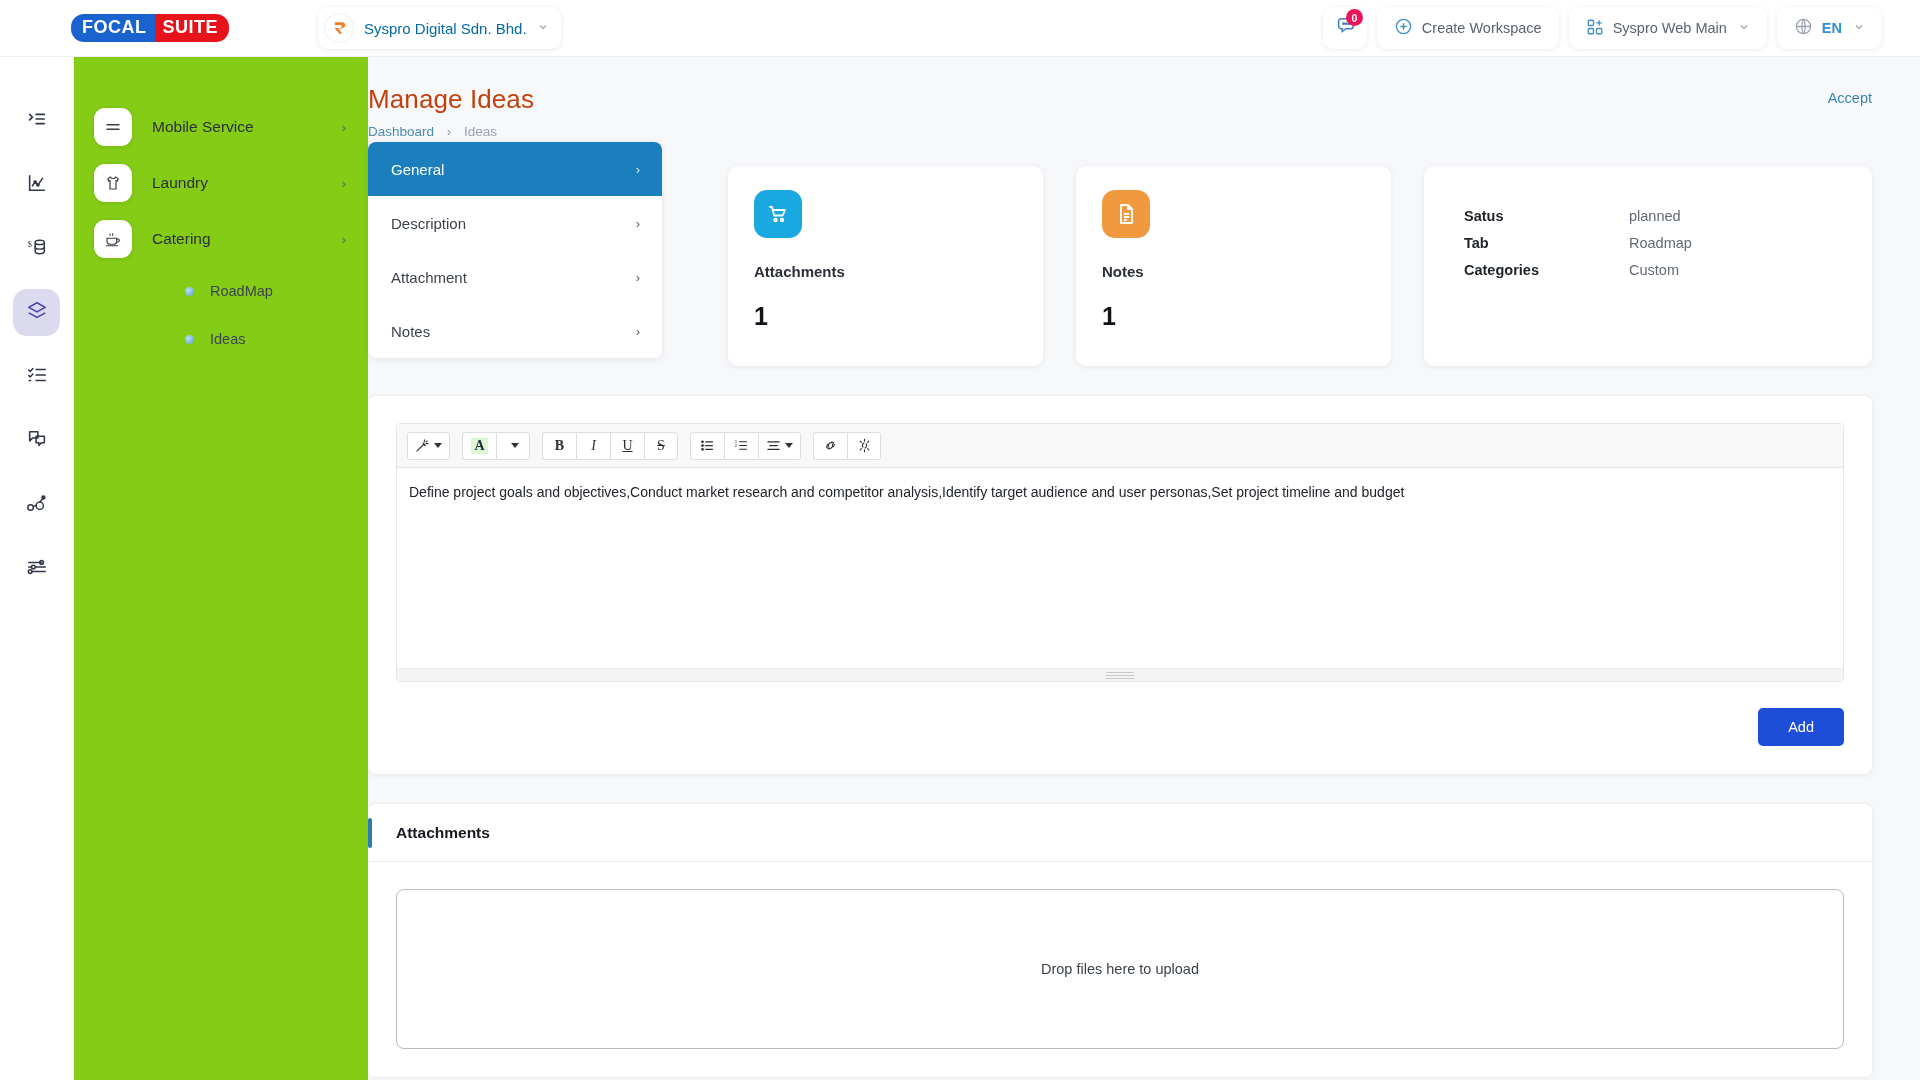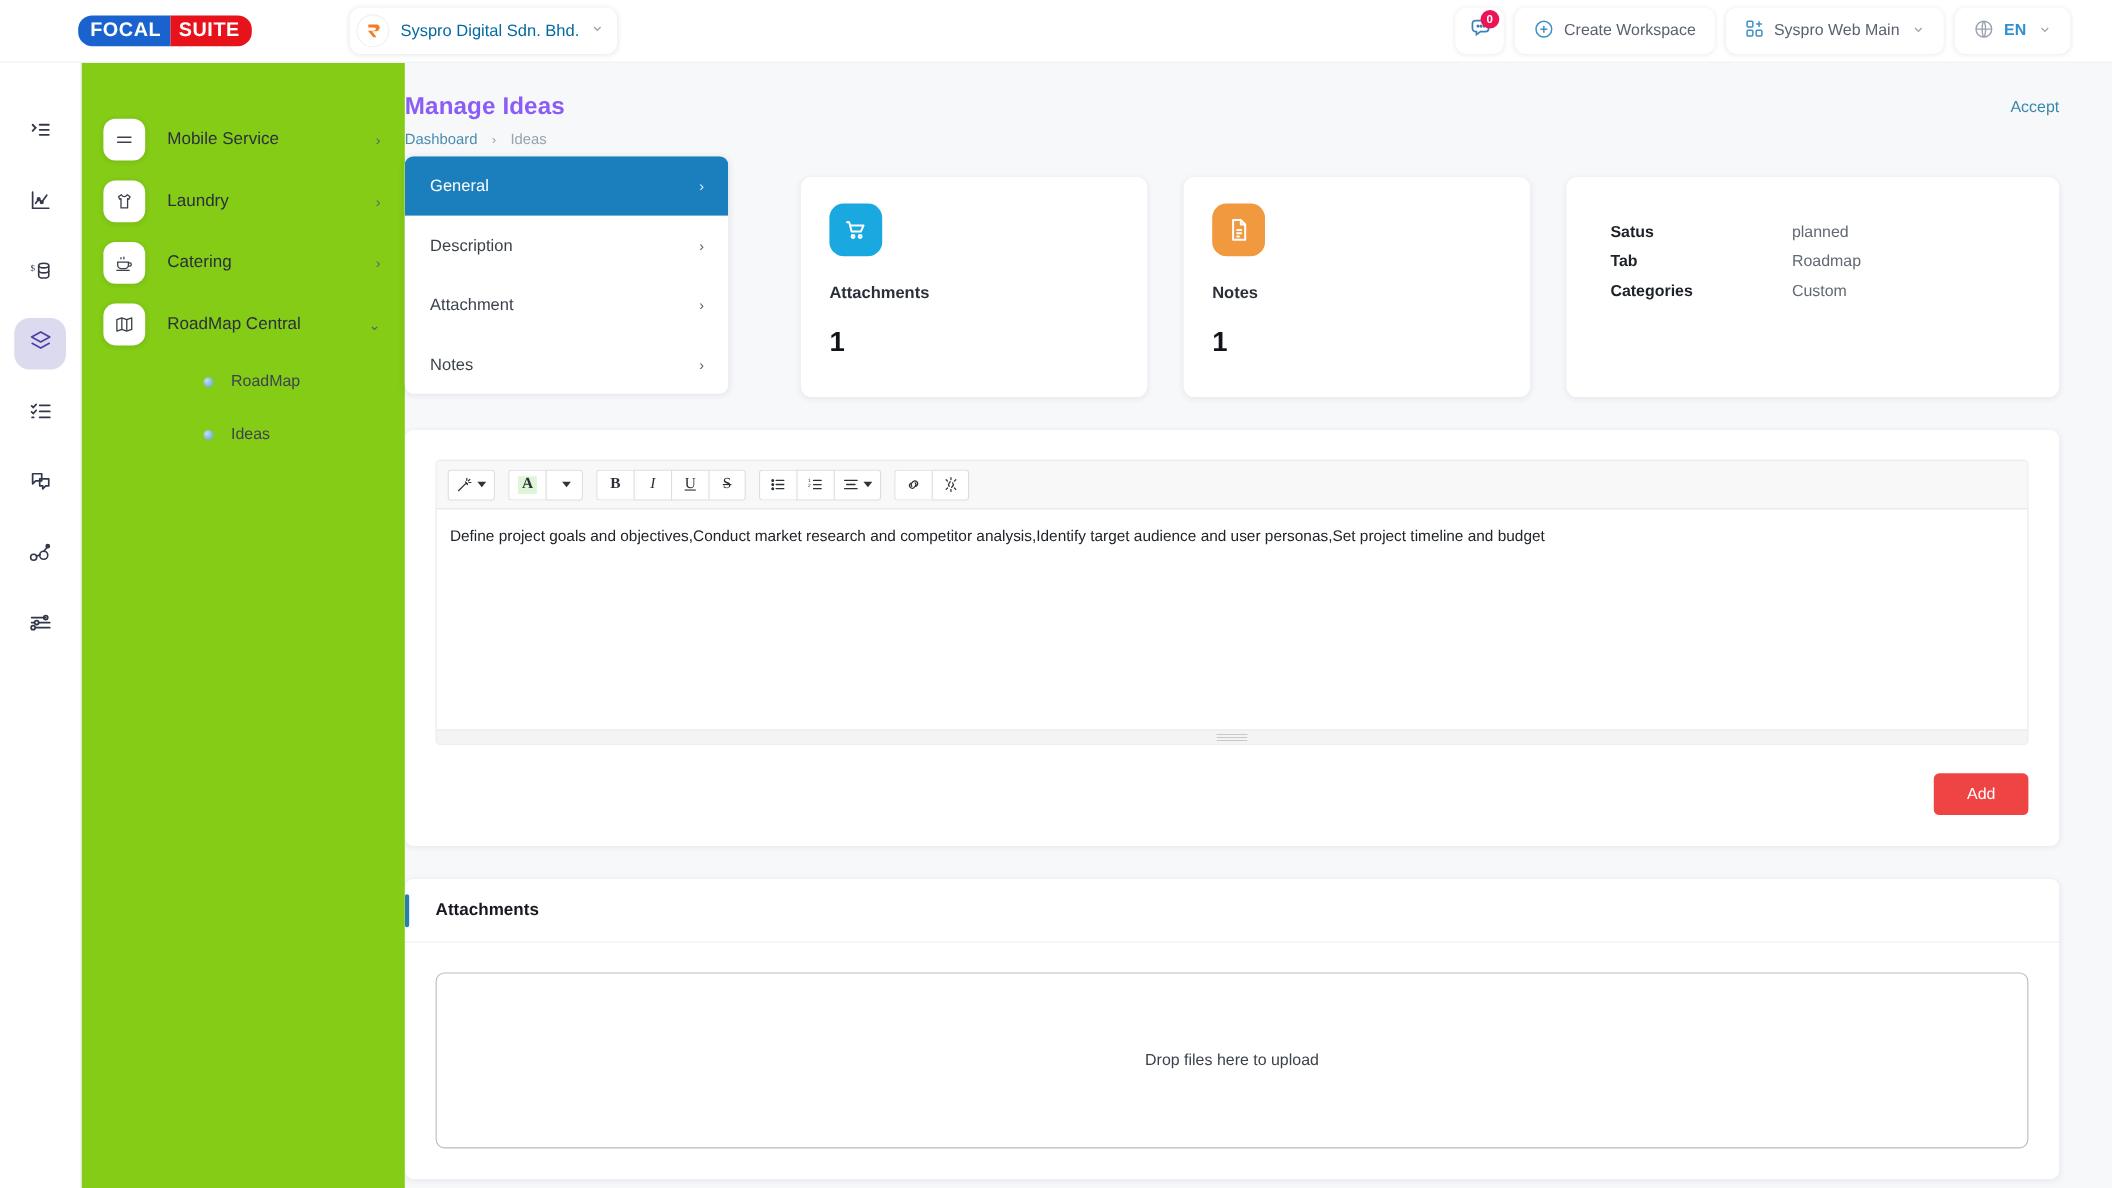--- a/index.html
+++ b/index.html
@@ -114,21 +114,21 @@
     flex: none; margin-left: -1px;
   }
   .sub-label { margin-left: 16px; font-size: 14.5px; color: #3d4450; }
 
   
   .main {
     position: absolute; top: 57px; left: 368px; width: 1552px; height: 1023px;
     overflow: hidden;
   }
   .page-head { padding: 27px 48px 0 0; position: relative; }
-  .page-title { font-size: 22px; font-weight: 700; color: #8b5cf6; letter-spacing: .1px; }
+  .page-title { font-size: 26px; font-weight: 400; color: #c2410c; letter-spacing: .1px; }
   .crumbs { margin-top: 9px; display: flex; align-items: center; gap: 13px; font-size: 13.5px; }
   .crumb-link { color: #4b8cb0; }
   .crumb-sep { color: #98a0ab; font-size: 12px; }
   .crumb-cur { color: #9aa2ad; }
   .accept-link {
     position: absolute; right: 48px; top: 33px;
     font-size: 14.5px; color: #3a87ad;
   }
 
   .content { padding: 27px 48px 0 0; }
@@ -199,21 +199,21 @@
   }
   .editor-foot {
     height: 13px; background: #f4f4f5; border-top: 1px solid #ebecee;
     display: flex; align-items: center; justify-content: center;
   }
   .grip { width: 28px; height: 7px;
     background: repeating-linear-gradient(to bottom, #c8c9cc 0, #c8c9cc 1px, transparent 1px, transparent 3px); }
 
   .add-row { display: flex; justify-content: flex-end; margin-top: 26px; }
   .add-btn {
-    background: #ef4444; color: #fff; border: none; border-radius: 5px;
+    background: #1d4ed8; color: #fff; border: none; border-radius: 5px;
     padding: 11px 30px; font-size: 14.5px; font-family: inherit;
   }
 
   .dropzone {
     border: 1px solid #b9bbbf; border-radius: 8px;
     height: 160px; display: flex; align-items: center; justify-content: center;
     font-size: 14.5px; color: #3c424b;
   }
 
   
@@ -417,30 +417,20 @@
           <path d="M17 12h1.5a2 2 0 0 1 0 4H17"></path>
           <path d="M8 5.5V7M11.5 5V7"></path>
           <path d="M3 21h15"></path>
       </svg>
     </span>
     <span class="nav-label">Catering</span>
     <span class="nav-arrow">›</span>
   </div>
 
 
-  <div class="nav-item">
-    <span class="nav-ico">
-      <svg width="18" height="18" viewBox="0 0 24 24" fill="none" stroke="#3a3f4a" stroke-width="1.6" stroke-linejoin="round">
-        <path d="M3 6l6-2 6 2 6-2v14l-6 2-6-2-6 2V6z"></path>
-          <path d="M9 4v14M15 6v14"></path>
-      </svg>
-    </span>
-    <span class="nav-label">RoadMap Central</span>
-    <span class="nav-arrow">⌄</span>
-  </div>
 
   <div class="sub-item">
     <span class="sub-dot"></span>
     <span class="sub-label">RoadMap</span>
   </div>
   <div class="sub-item">
     <span class="sub-dot"></span>
     <span class="sub-label">Ideas</span>
   </div>
 </div>

